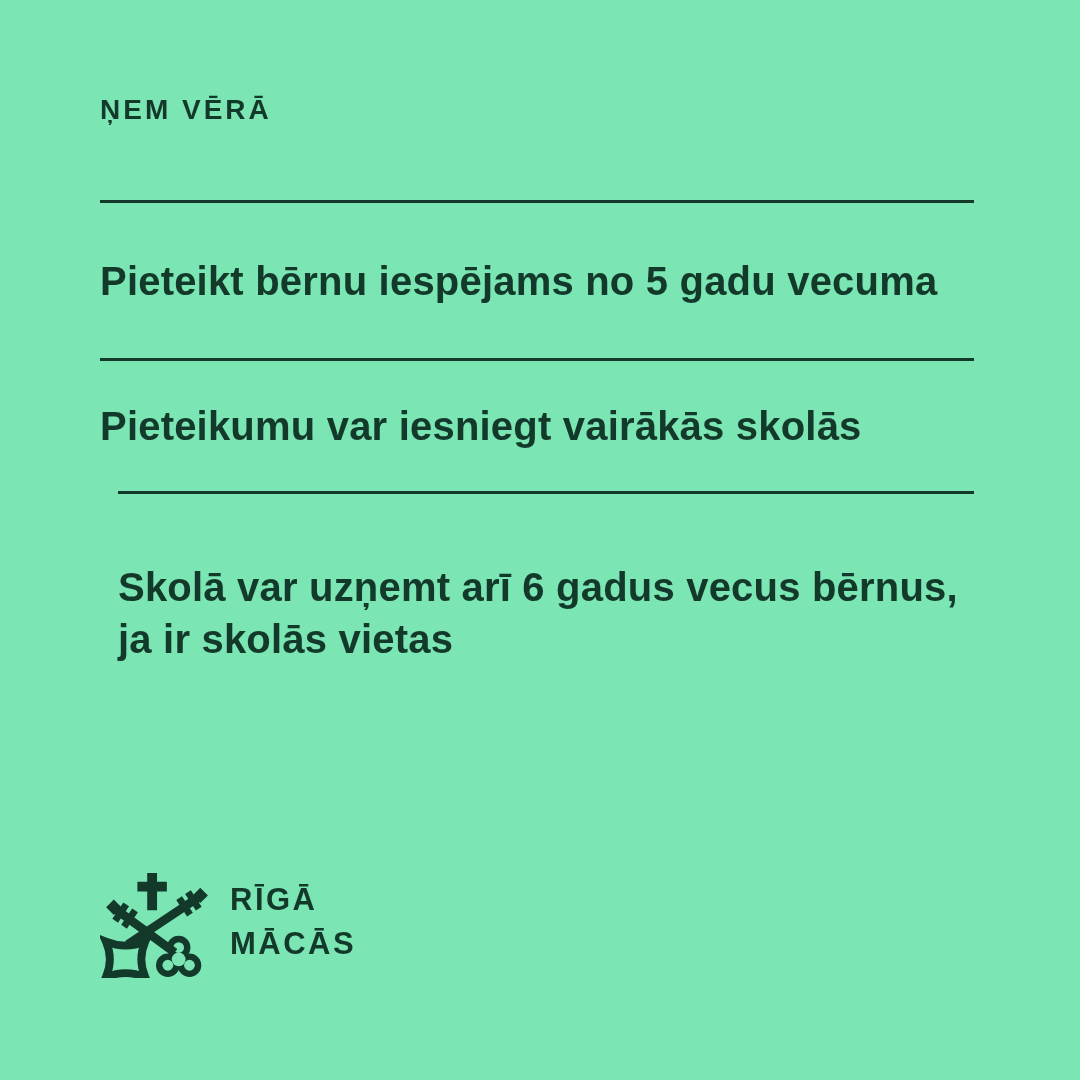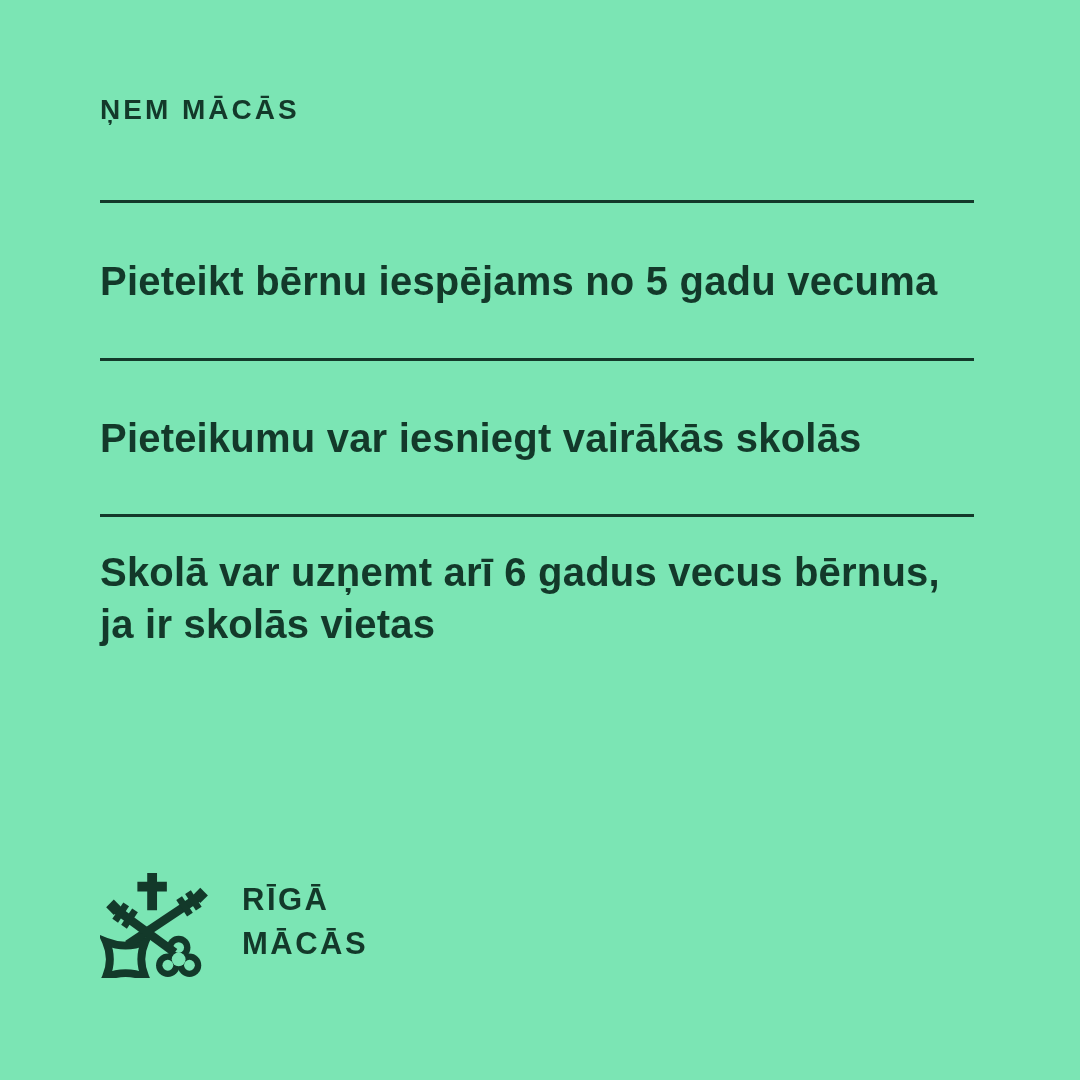--- a/index.html
+++ b/index.html
@@ -34,54 +34,54 @@
     top: 200px;
     width: 874px;
   }
   .row {
     box-sizing: border-box;
     border-top: 3px solid var(--ink);
     display: flex;
     align-items: center;
   }
   .row-1 { height: 158px; }
-  .row-2 { height: 156px; }
-  .row-3 { height: auto; align-items: center; padding-top: 29px; }
+  .row-2 { height: 133px; }
+  .row-3 { height: auto; align-items: center; padding-top: 67px; margin-left: 18px; }
   .row p {
     margin: 0;
     font-size: 40px;
     font-weight: 700;
     letter-spacing: 0.2px;
     line-height: 52px;
     white-space: nowrap;
   }
 
   .brand {
     position: absolute;
     left: 100px;
     top: 866px;
     display: flex;
     align-items: center;
-    gap: 24px;
+    gap: 12px;
   }
   .brand-icon { display: block; color: var(--ink); }
   .brand-text {
     font-size: 31px;
     font-weight: 700;
     letter-spacing: 2.5px;
     line-height: 44px;
     color: var(--ink);
   }
 </style>
 </head>
 <body>
 
 <div class="canvas">
 
-  <div class="eyebrow">ŅEM MĀCĀS</div>
+  <div class="eyebrow">ŅEM VĒRĀ</div>
 
   <div class="rows">
 
     <div class="row row-1">
       <p><span>Pieteikt bērnu iespējams no 5 gadu vecuma</span></p>
     </div>
 
     <div class="row row-2">
       <p><span>Pieteikumu var iesniegt vairākās skolās</span></p>
     </div>

